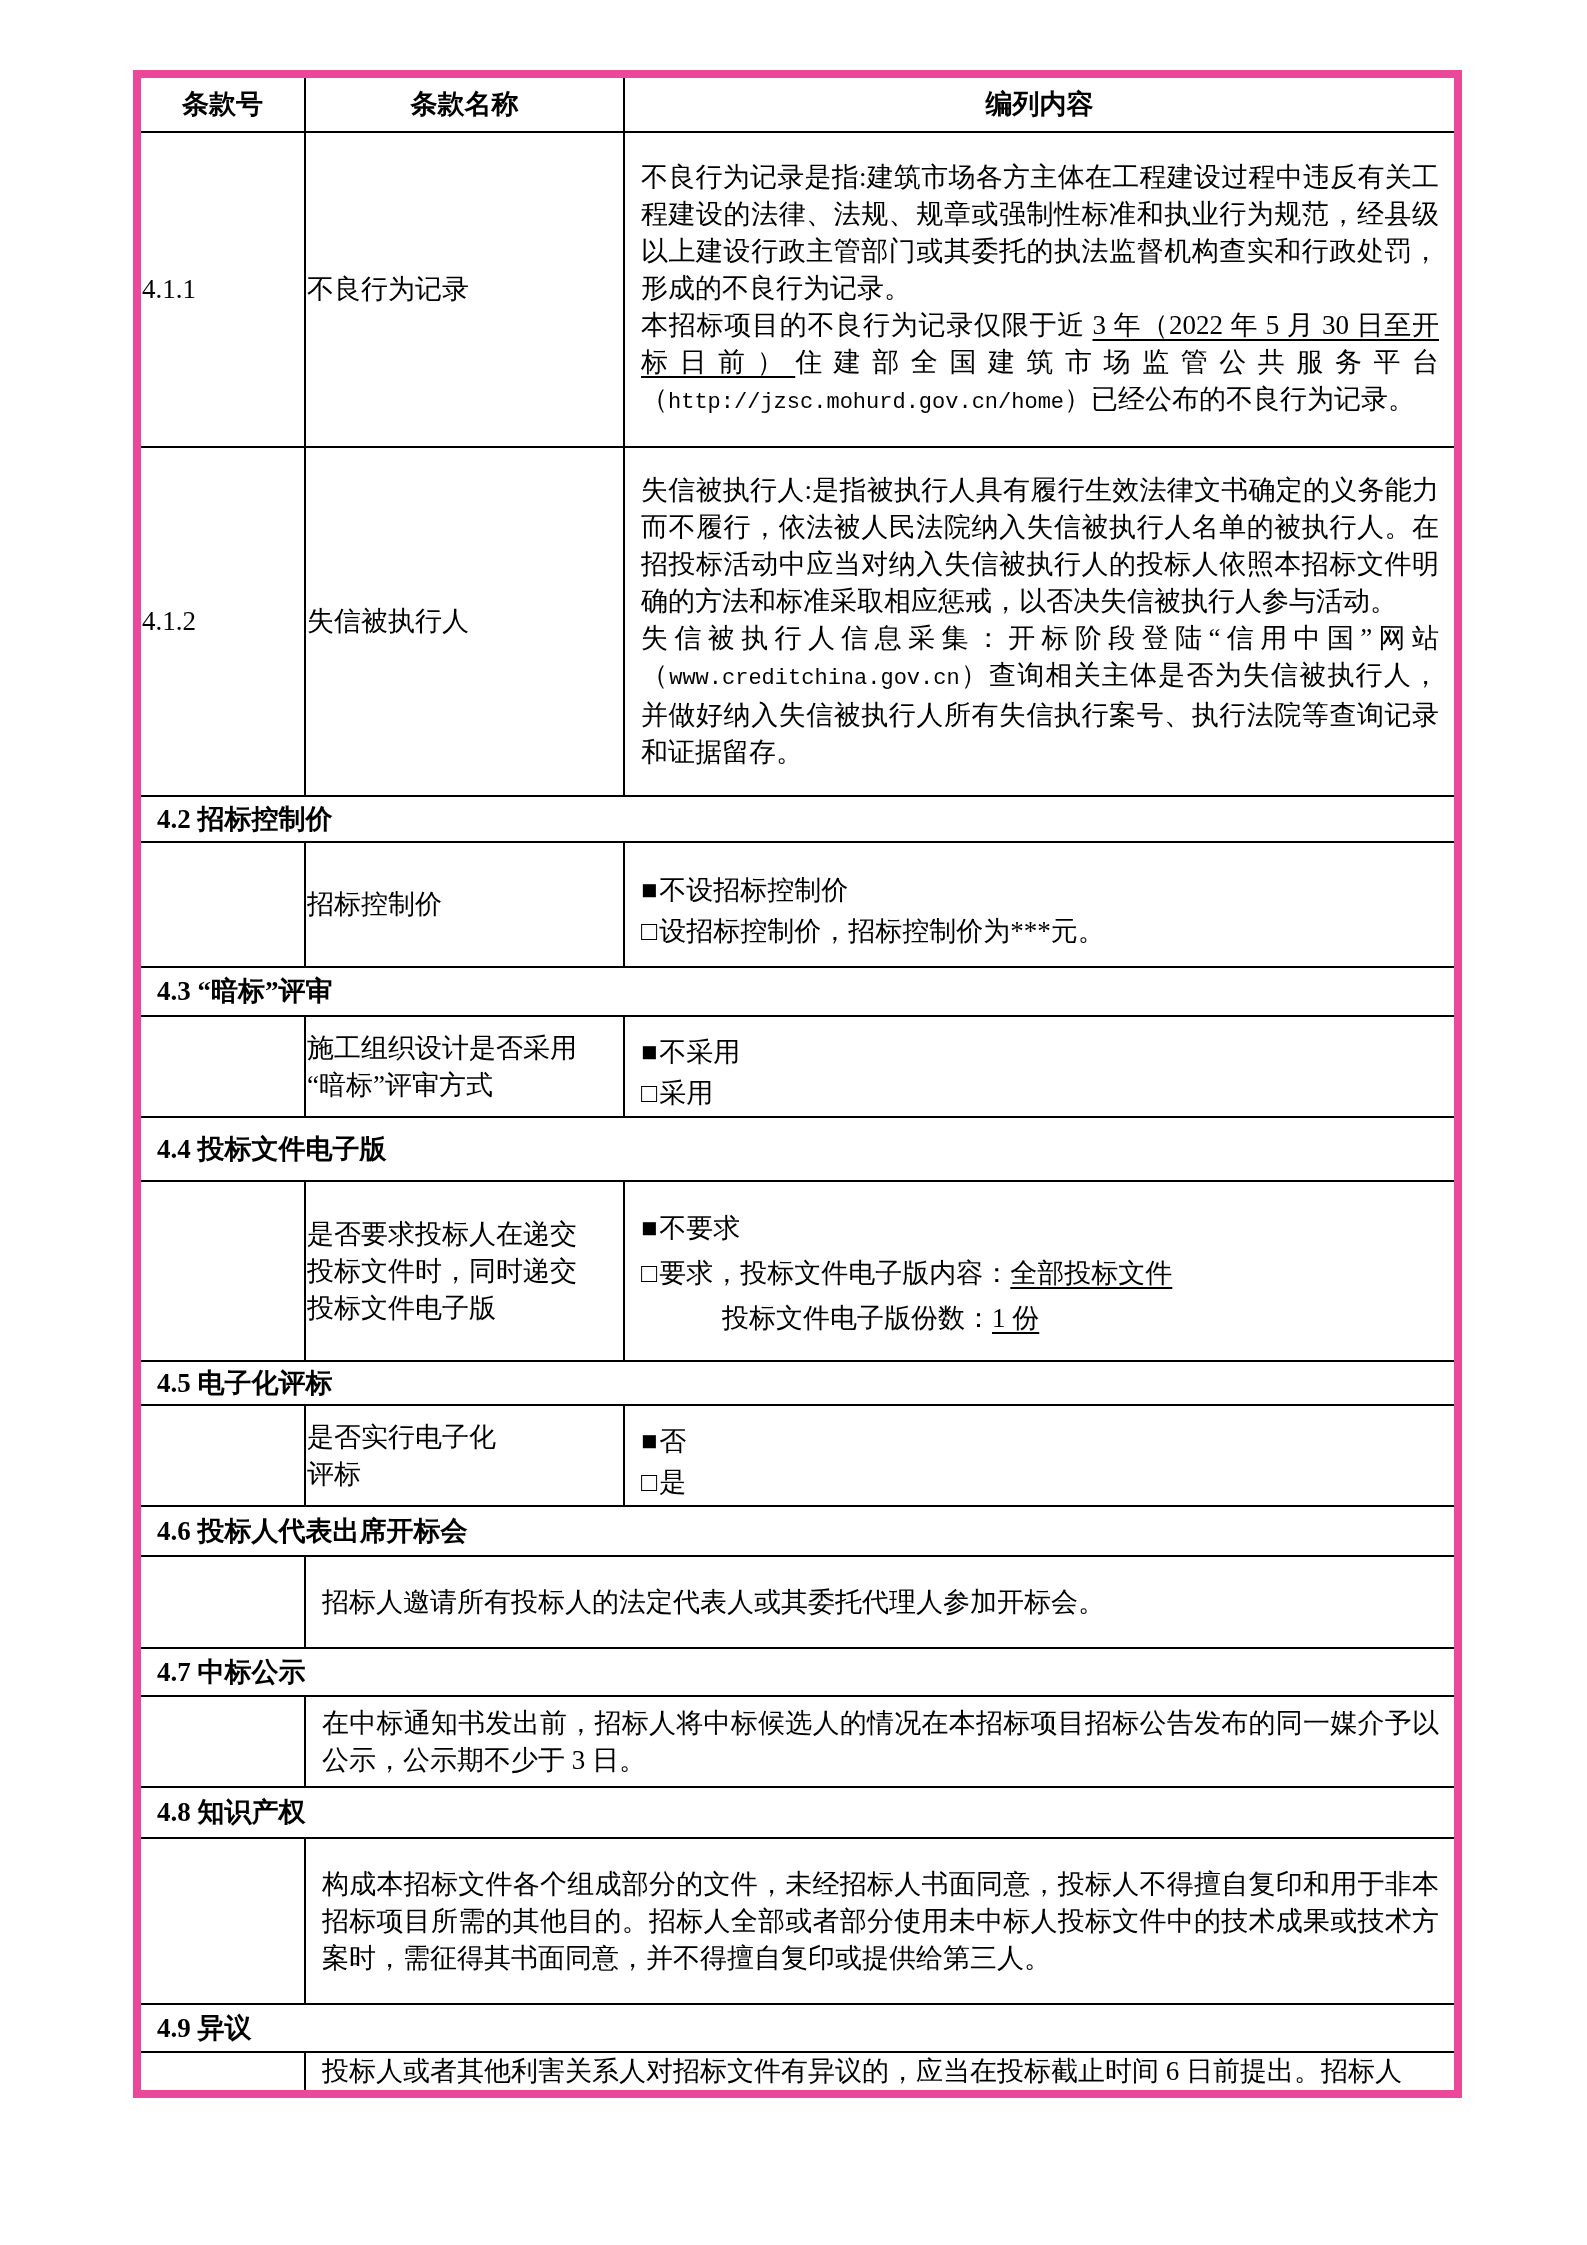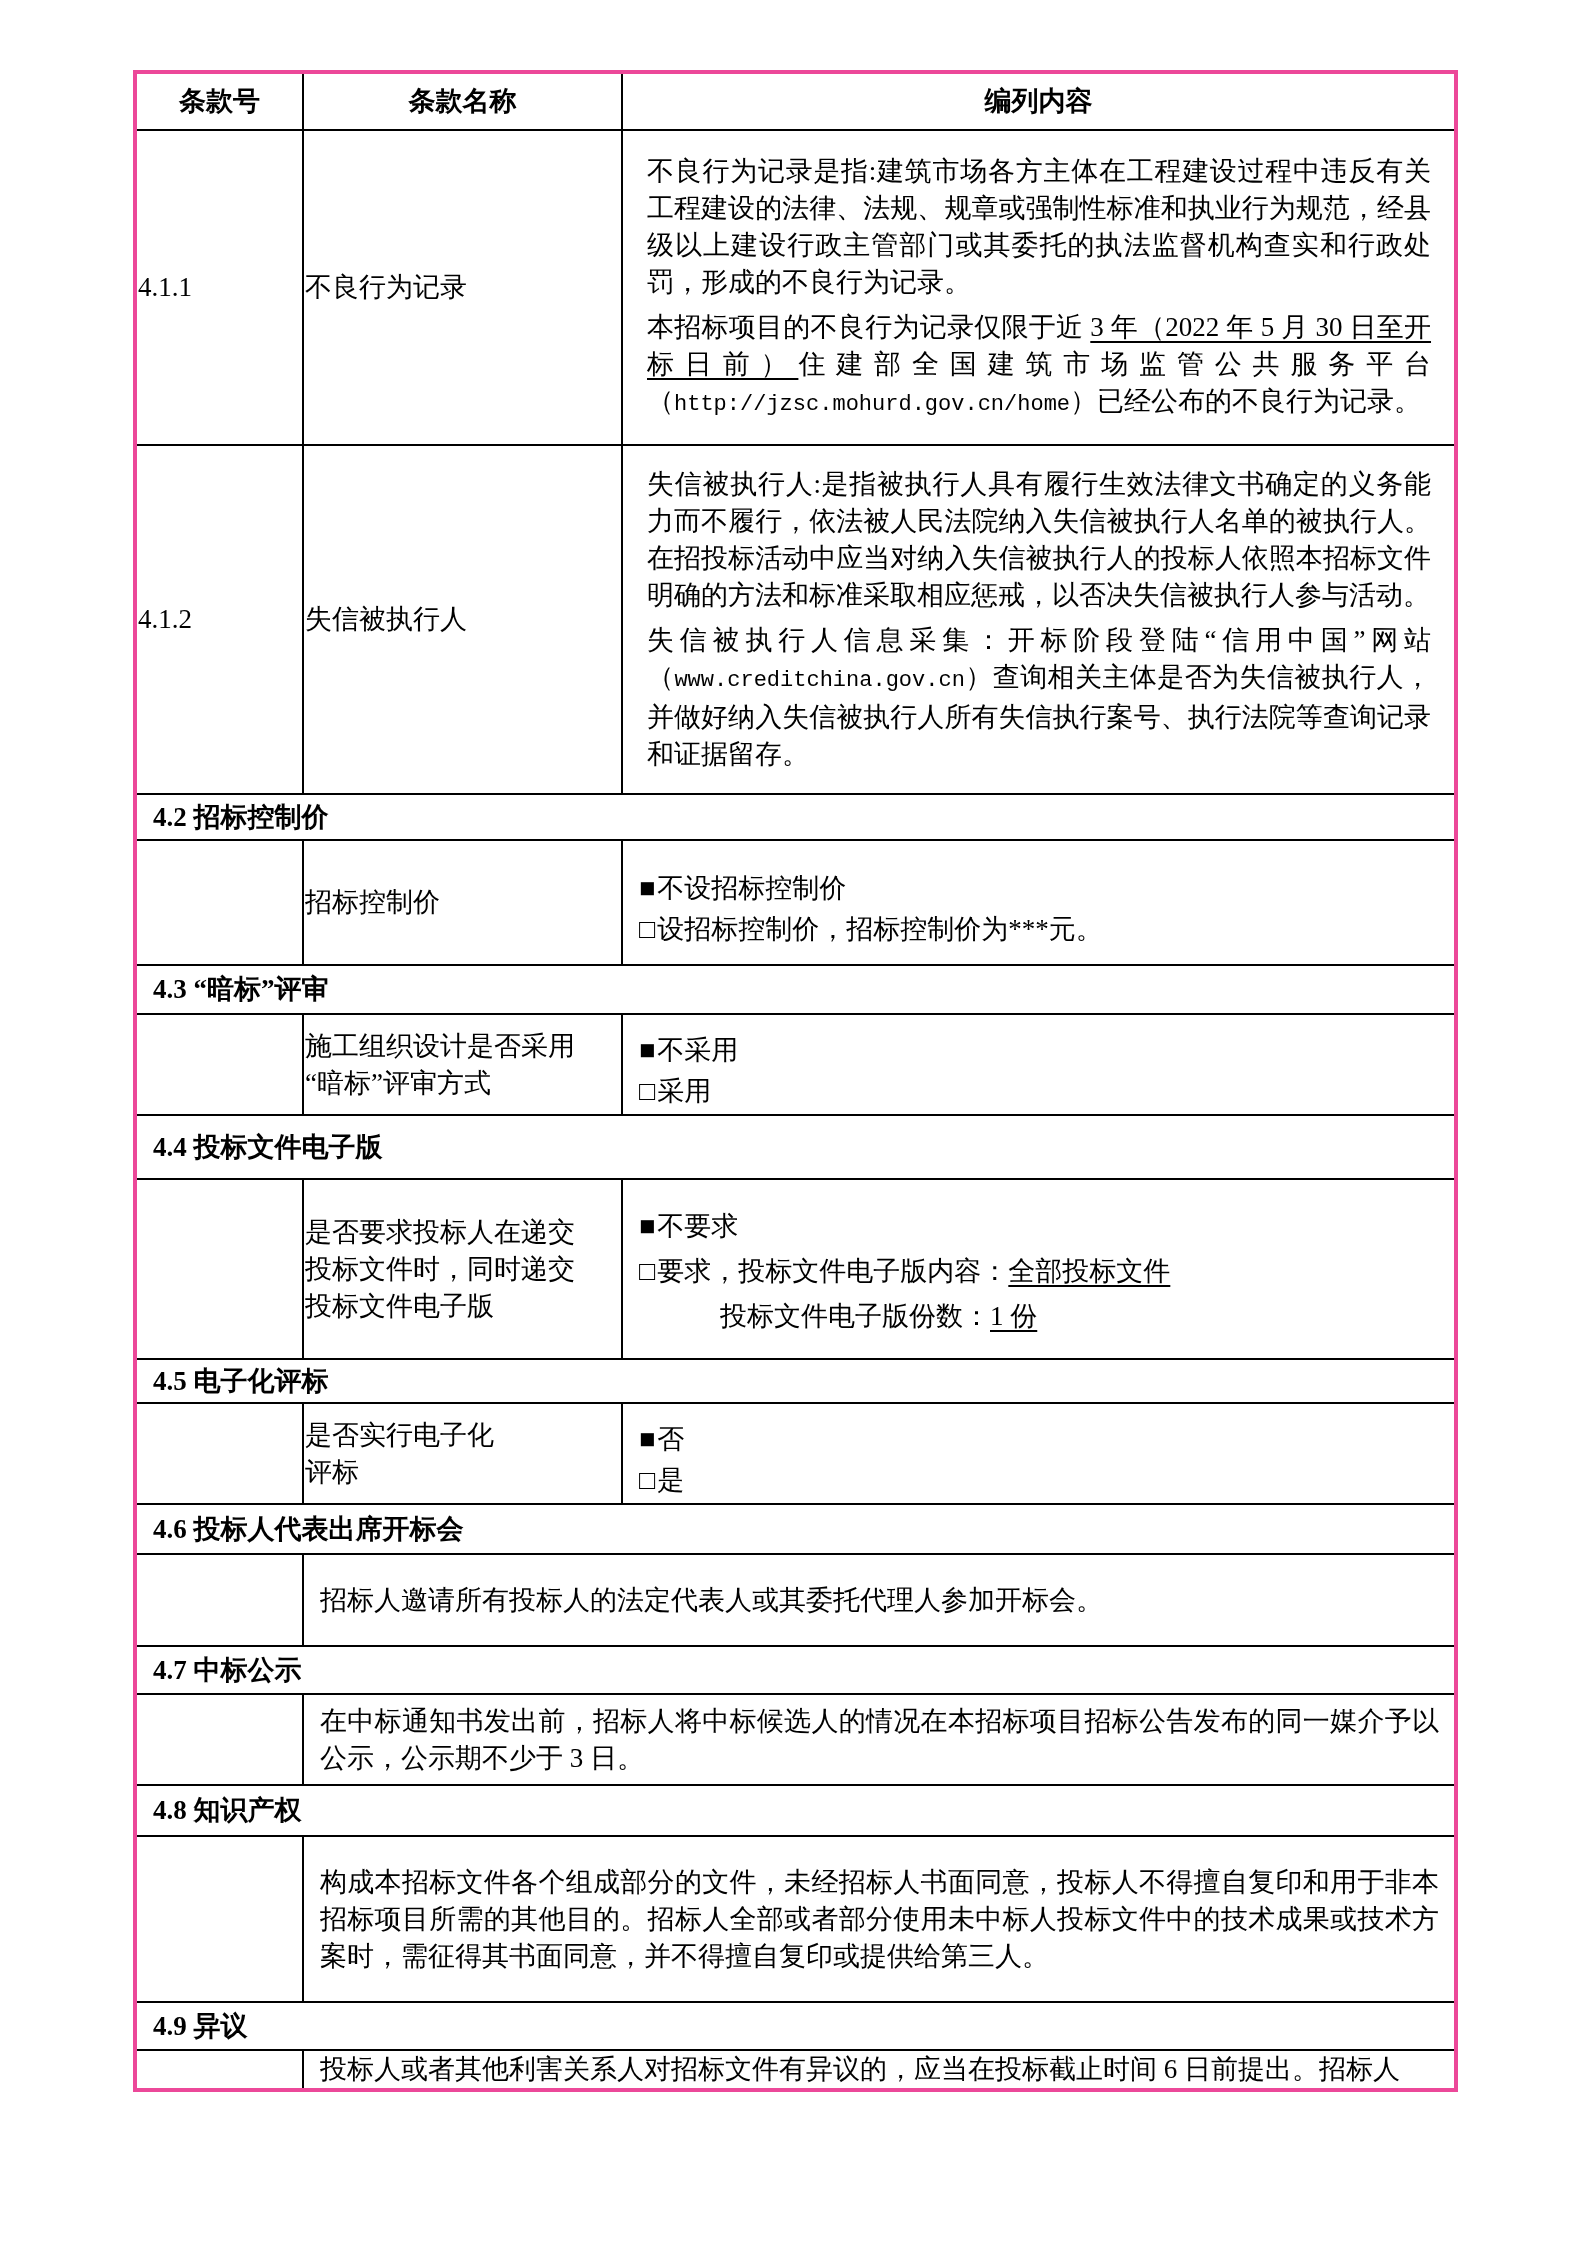--- a/index.html
+++ b/index.html
@@ -8,21 +8,21 @@
     width:1587px;height:2245px;
     background:#ffffff;
     font-family:"Liberation Serif","DejaVu Serif",serif;
     color:#000;
   }
   table.clause{
     position:absolute;left:133px;top:70px;
     width:1321px;
     border-collapse:collapse;
     table-layout:fixed;
-    border:4px solid #ec4899;
+    border:8px solid #ec4899;
   }
   table.clause td{
     border:2px solid #000;
     vertical-align:middle;
     font-size:27px;
     line-height:37px;
     overflow:hidden;
   }
   
   tr.h58{height:58px}  tr.h315{height:315px} tr.h349{height:349px}
@@ -39,21 +39,21 @@
   }
   td.name{line-height:40px;}
   td.section{
     font-weight:700;font-size:29px;
     padding-left:16px;
   }
   td.content{
     padding:0 15px 0 16px;
     text-align:justify;
   }
-  td.content p{margin:8px;}
+  td.content p{margin:0;}
   td.merged{
     padding:0 15px 0 16px;
     text-align:justify;
   }
   td.opts{
     padding:12px 15px 0 16px;
     text-align:left;
   }
   td.opts .opt{
     line-height:36px;

